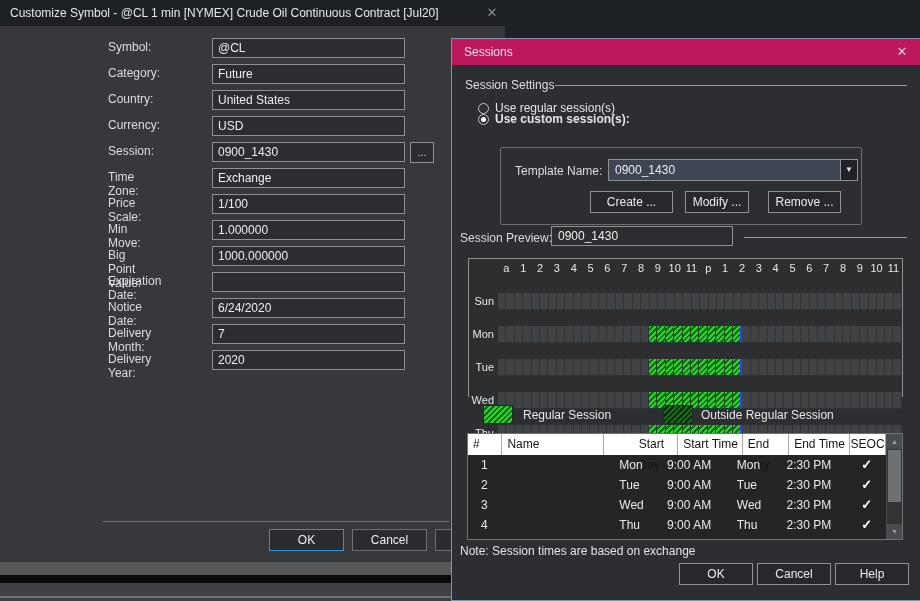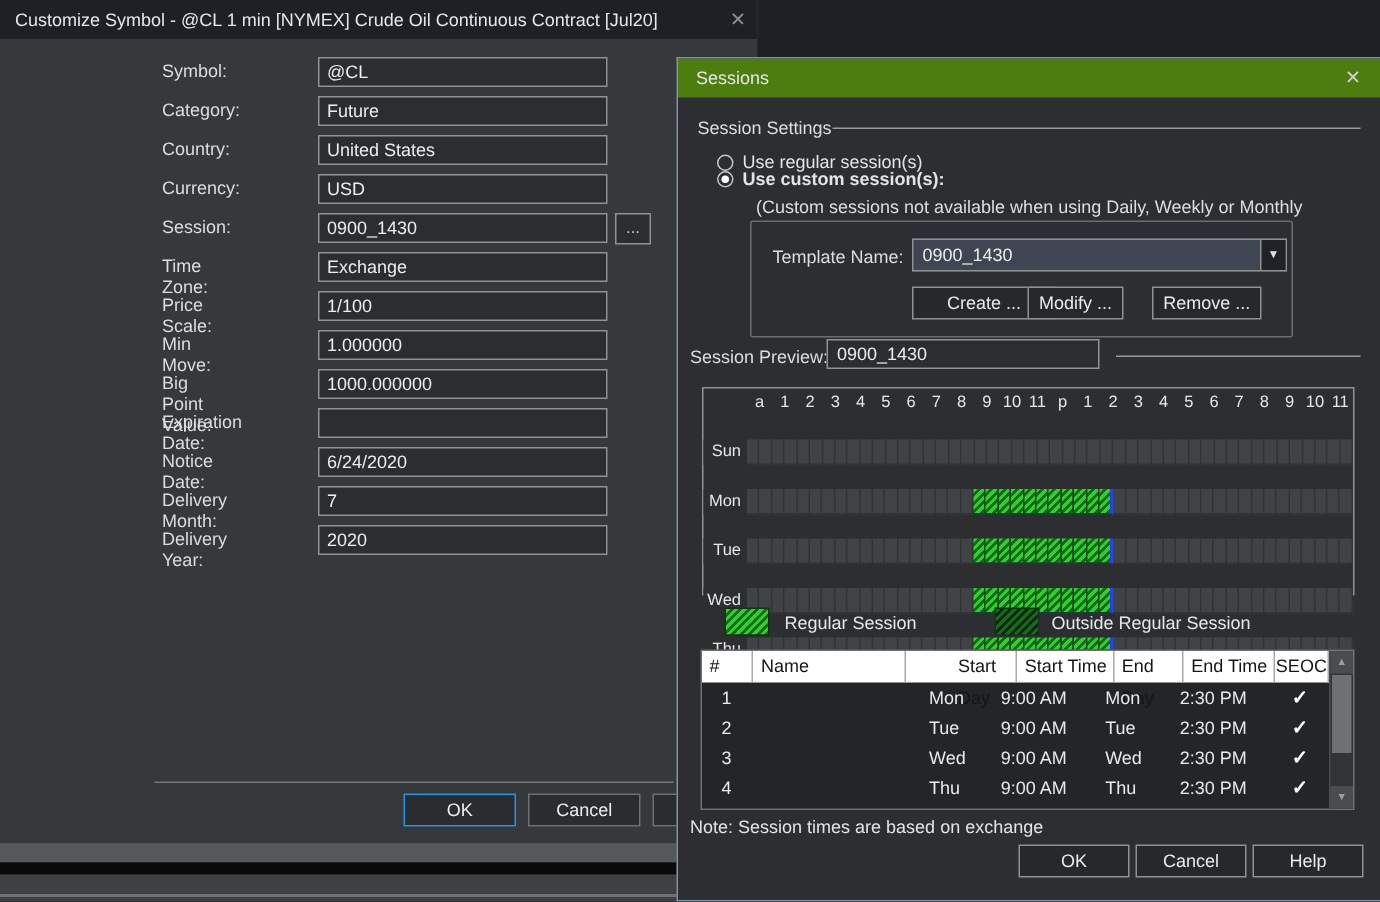--- a/index.html
+++ b/index.html
@@ -34,21 +34,21 @@
   .panel-line { position:absolute; left:103px; top:521px; width:346px; height:1px; background:#75777a; }
   .dlg-btn { position:absolute; height:22px; background:#2a2c2f; border:1px solid #6e7072; color:#ecedee;
              text-align:center; line-height:20px; font-size:12px; }
   #main-ok { left:269px; top:529px; width:75px; border-color:#1c97ea; }
   #main-cancel { left:352px; top:529px; width:75px; }
   #main-partial { left:435px; top:529px; width:75px; }
 
   
   #sessions-dialog { position:absolute; left:451px; top:38px; width:469px; height:563px; background:#2c2e31;
                      border:1px solid #7d95ad; border-right:none; z-index:3; overflow:hidden; }
-  #sessions-title-bar { position:absolute; left:0; top:0; width:100%; height:26px; background:#4d7c0f; }
+  #sessions-title-bar { position:absolute; left:0; top:0; width:100%; height:26px; background:#be185d; }
   #sessions-title { position:absolute; left:12px; line-height:26px; color:#e6e7e9; }
   #sessions-close { right:8px; color:#cfd0d2; }
 
   .group-label { position:absolute; left:13px; top:39px; color:#dcdde0; }
   .group-rule { position:absolute; left:103px; top:46px; width:352px; height:1px; background:#98999b; }
 
   .radio-row { position:absolute; left:26px; height:16px; display:flex; align-items:center; }
   .radio-circle { width:11px; height:11px; border:1px solid #c6c7c9; border-radius:50%; display:inline-block; position:relative; background:#2c2e31; }
   .radio-circle.on::after { content:""; position:absolute; left:2px; top:2px; width:5px; height:5px; border-radius:50%; background:#ffffff; }
   .radio-label { margin-left:6px; color:#e3e4e6; }
@@ -188,30 +188,29 @@
   <div id="radios">
       <div class="radio-row" style="top: 61px;">
         <span class="radio-circle"></span>
         <span class="radio-label">Use regular session(s)</span>
       </div>
       <div class="radio-row" style="top: 72px; font-weight: bold;">
         <span class="radio-circle on"></span>
         <span class="radio-label">Use custom session(s):</span>
       </div>
     </div>
-  <div id="custom-note">(Custom sessions not available when using Daily, Weekly or Monthly</div>
 
   <div id="template-box">
     <span id="template-label">Template Name:</span>
     <div id="template-combo">
       <span id="combo-value">0900_1430</span>
       <span id="combo-arrow">▼</span>
     </div>
     <div id="template-buttons">
-        <div class="tpl-btn" style="left: 107px; width: 96px;">Create ...</div>
+        <div class="tpl-btn" style="left: 89px; width: 83px;">Create ...</div>
         <div class="tpl-btn" style="left: 184px; width: 64px;">Modify ...</div>
         <div class="tpl-btn" style="left: 267px; width: 73px;">Remove ...</div>
       </div>
   </div>
 
   <span id="preview-label">Session Preview:</span>
   <div id="preview-field">0900_1430</div>
   <div id="preview-rule"></div>
 
   <div id="session-grid">

